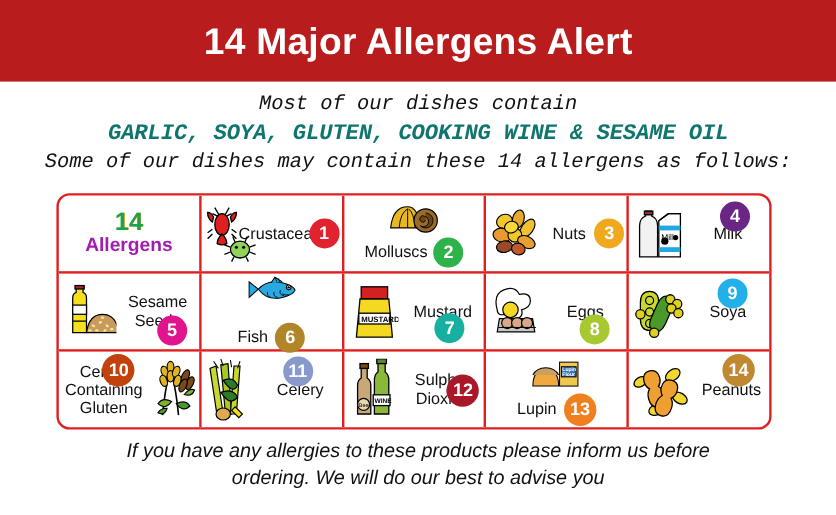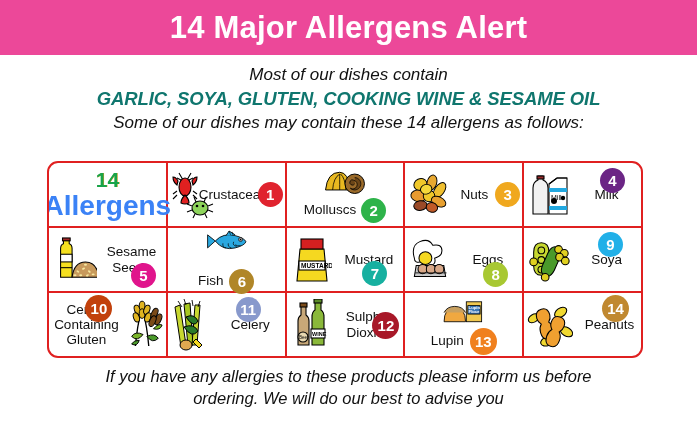--- a/index.html
+++ b/index.html
@@ -18,22 +18,22 @@
     position: relative;
     width: 697px;
     height: 429px;
     background: #ffffff;
     box-sizing: border-box;
   }
 
   
   .header-band {
     width: 100%;
-    height: 55px;
-    background: #ec4899;
+    height: 68px;
+    background: #b91c1c;
     display: flex;
     align-items: center;
     justify-content: center;
     box-sizing: border-box;
     text-align: right;
   }
   .header-title {
     color: #ffffff;
     font-size: 31px;
     font-weight: bold;
@@ -44,21 +44,21 @@
 
   
   .intro {
     text-align: center;
     padding-top: 9px;
   }
   .intro-line {
     font-style: italic;
     color: #111111;
     line-height: 1.25;
-    font-family: Liberation Sans, sans-serif;
+    font-family: Liberation Mono, monospace;
   }
   .intro-line1 { font-size: 17px; }
   .intro-line2 {
     font-size: 18.5px;
     font-weight: bold;
     color: #0f766e;
     letter-spacing: -0.1px;
     margin-top: 2px;
   }
   .intro-line3 {
@@ -165,23 +165,23 @@
     gap: 0;
   }
   .title-num {
     font-size: 21px;
     font-weight: bold;
     color: #18a44a;
     line-height: 1.05;
     text-shadow: 0.6px 0 0 #e8a020;
   }
   .title-word {
-    font-size: 28px;
+    font-size: 16px;
     font-weight: bold;
-    color: #3b82f6;
+    color: #a21caf;
     line-height: 1.05;
   }
 
   
   .footer {
     position: absolute;
     left: 0;
     top: 366px;
     width: 100%;
     text-align: center;

